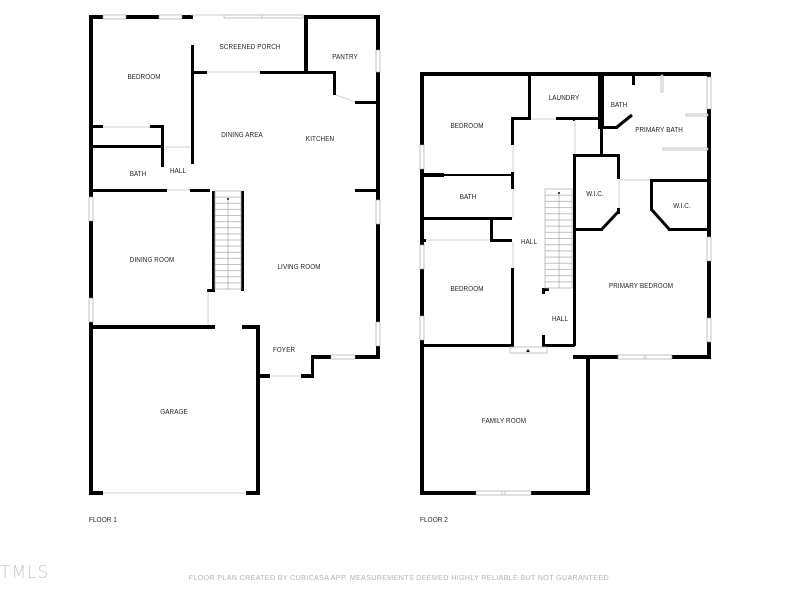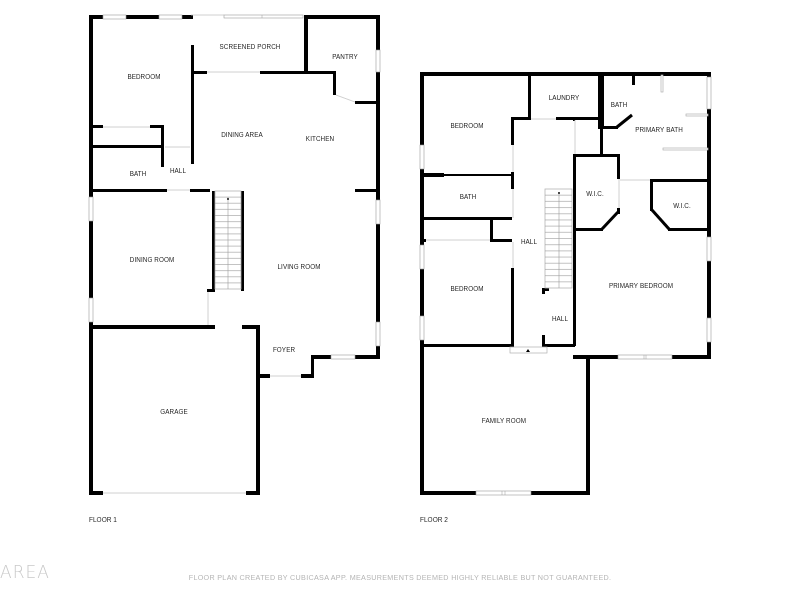--- a/index.html
+++ b/index.html
@@ -276,14 +276,14 @@
       <text class="room-label" x="467" y="291">BEDROOM</text>
       <text class="room-label" x="641" y="288">PRIMARY BEDROOM</text>
       <text class="room-label" x="560" y="321">HALL</text>
       <text class="room-label" x="504" y="423">FAMILY ROOM</text>
     </g>
 
     <text class="floor-label" x="420" y="522">FLOOR 2</text>
   </g>
 </svg>
 
-<div class="logo">AREA</div>
+<div class="logo">TMLS</div>
 <div class="footer">FLOOR PLAN CREATED BY CUBICASA APP. MEASUREMENTS DEEMED HIGHLY RELIABLE BUT NOT GUARANTEED.</div>
 
 </body></html>

